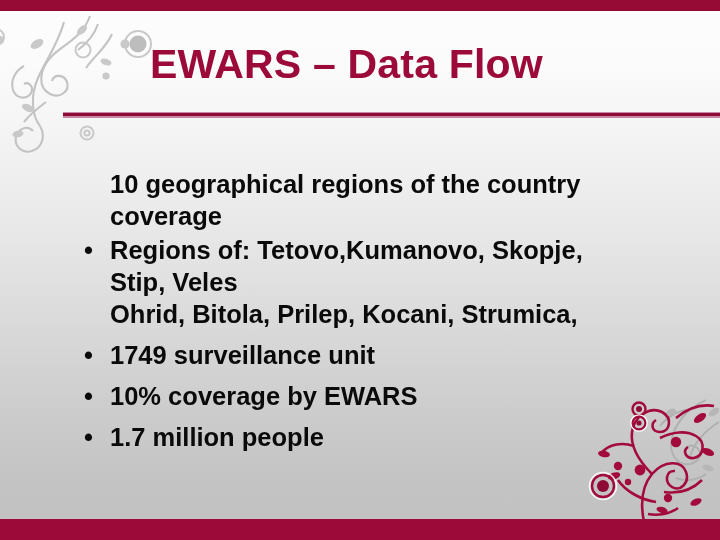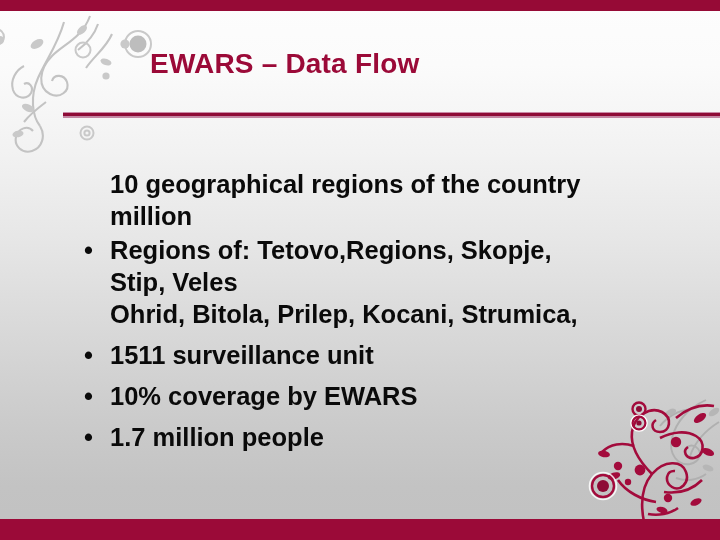--- a/index.html
+++ b/index.html
@@ -67,21 +67,21 @@
   }
   .deco-tl { left: -6px; top: 4px; width: 200px; height: 150px; }
   .deco-br { left: 556px; top: 382px; width: 168px; height: 140px; }
 
   
   .title {
     position: absolute;
     left: 150px; top: 40px;
     width: 560px;
     color: #9B0A38;
-    font-size: 28px;
+    font-size: 41px;
     font-weight: bold;
     letter-spacing: 0.2px;
     line-height: 48px;
     white-space: nowrap;
   }
 
   
   .body {
     position: absolute;
     left: 78px; top: 168px;
@@ -153,35 +153,35 @@
   <div class="title-rule">
     <div class="rule-lite-a"></div>
     <div class="rule-core"></div>
     <div class="rule-lite-b"></div>
   </div>
 
   <div class="body">
 
     <div class="li nobullet">
       <span class="txt">10  geographical regions of the country</span>
-      <span class="txt">million</span>
-    </div>
-
-    <div class="li">
-      <span class="bullet">•</span>
-      <span class="txt">Regions of: Tetovo,Regions, Skopje,</span>
+      <span class="txt">coverage</span>
+    </div>
+
+    <div class="li">
+      <span class="bullet">•</span>
+      <span class="txt">Regions of: Tetovo,Kumanovo, Skopje,</span>
       <span class="txt">Stip, Veles</span>
       <span class="txt">Ohrid, Bitola, Prilep, Kocani, Strumica,</span>
     </div>
 
     <div class="gap-sm"></div>
 
     <div class="li">
       <span class="bullet">•</span>
-      <span class="txt">1511 surveillance unit</span>
+      <span class="txt">1749 surveillance unit</span>
     </div>
 
     <div class="gap-sm"></div>
 
     <div class="li">
       <span class="bullet">•</span>
       <span class="txt">10% coverage by EWARS</span>
     </div>
 
     <div class="gap-sm"></div>

